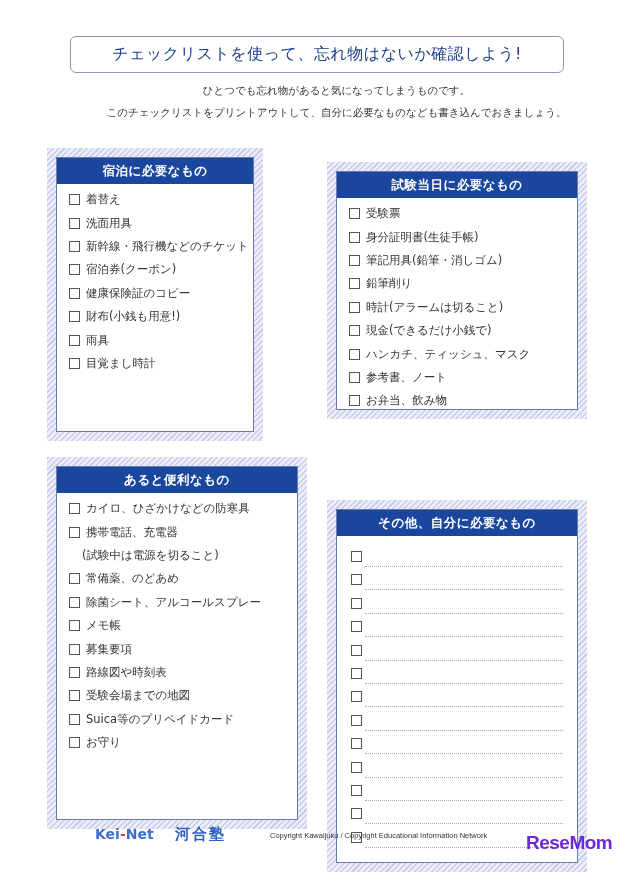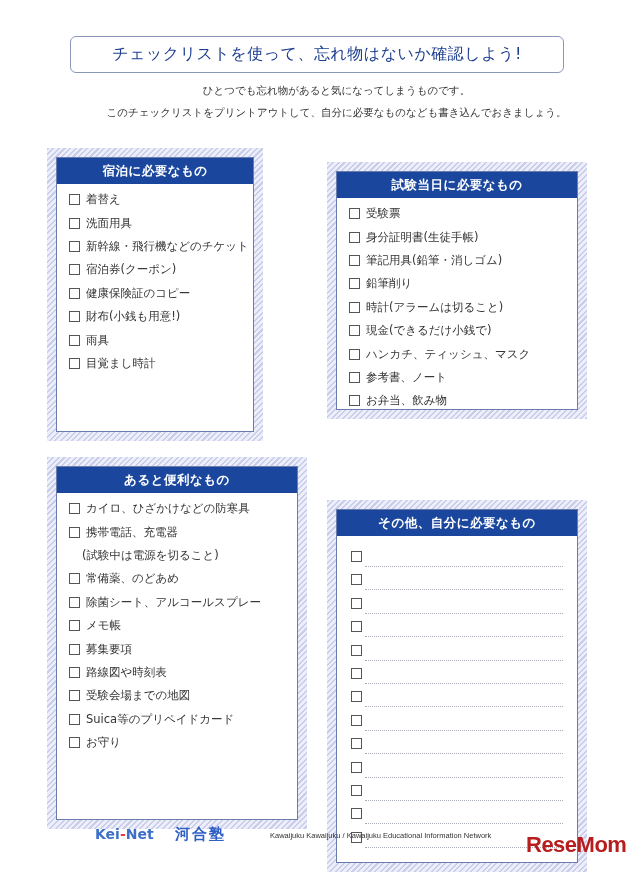--- a/index.html
+++ b/index.html
@@ -42,21 +42,21 @@
   #c1 { left: 47px; top: 148px; width: 216px; height: 293px; }
   #c2 { left: 327px; top: 162px; width: 260px; height: 257px; }
   #c3 { left: 47px; top: 457px; width: 260px; height: 372px; }
   #c4 { left: 327px; top: 457px; width: 260px; height: 372px; margin-top: 43px; }
 
   .footer { position: absolute; top: 824px; left: 0; width: 633px; height: 30px; }
   .logo-keinet { position: absolute; left: 95px; top: 2px; font-size: 14px; font-weight: bold; color: #3b6fc9; font-family: "DejaVu Sans", sans-serif; }
   .logo-keinet .dash { color: #e63c3c; }
   .logo-kawai { position: absolute; left: 175px; top: 1px; font-size: 15px; font-weight: bold; color: #2f5fc4; letter-spacing: 2px; }
   .copyright { position: absolute; left: 270px; top: 7px; font-size: 7.5px; color: #333; font-family: "Liberation Sans", sans-serif; }
-  .resemom { position: absolute; left: 526px; top: 8px; font-size: 22px; font-weight: bold; color: #b91c1c; font-family: "Liberation Sans", sans-serif; letter-spacing: -0.5px; }
+  .resemom { position: absolute; left: 526px; top: 8px; font-size: 19px; font-weight: bold; color: #6d28d9; font-family: "Liberation Sans", sans-serif; letter-spacing: -0.5px; }
 </style>
 </head>
 <body>
 
 <div class="title-box">
   <span class="title-text">チェックリストを使って、忘れ物はないか確認しよう!</span>
 </div>
 <div class="intro l1">ひとつでも忘れ物があると気になってしまうものです。</div>
 <div class="intro l2">このチェックリストをプリントアウトして、自分に必要なものなども書き込んでおきましょう。</div>
 
@@ -251,15 +251,15 @@
           <span class="cbox"></span>
           <span class="dots"></span>
         </div>
       </div>
   </div>
 </div>
 
 <div class="footer">
   <span class="logo-keinet"><span>Kei</span><span class="dash">-</span><span>Net</span></span>
   <span class="logo-kawai">河合塾</span>
-  <span class="copyright">Kawaijuku  Kawaijuku / Kawaijuku Educational Information Network</span>
+  <span class="copyright">Copyright  Kawaijuku / Copyright Educational Information Network</span>
   <span class="resemom">ReseMom</span>
 </div>
 
 </body></html>

